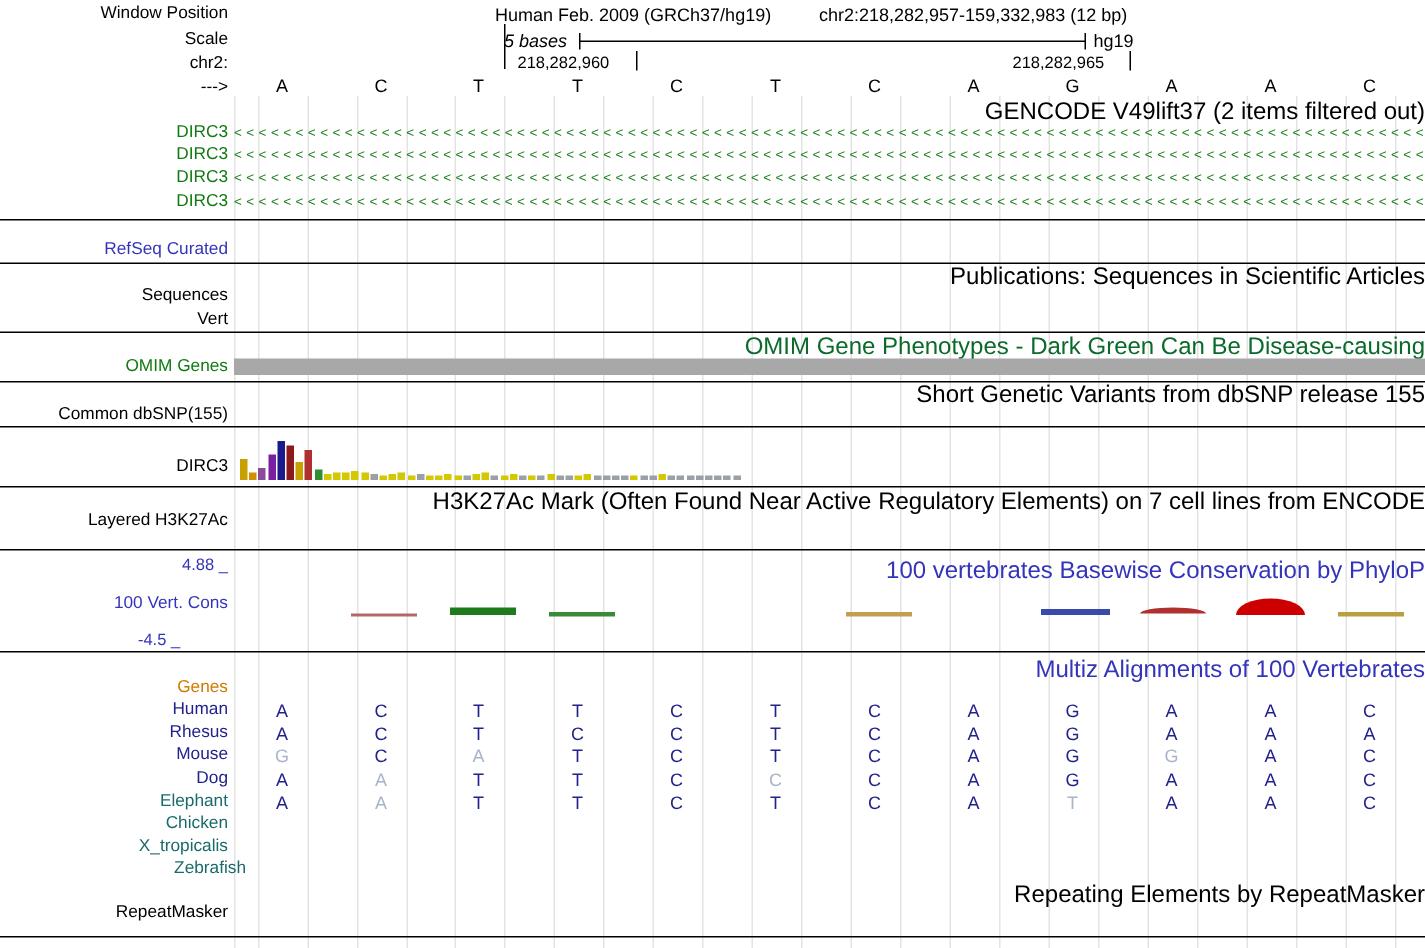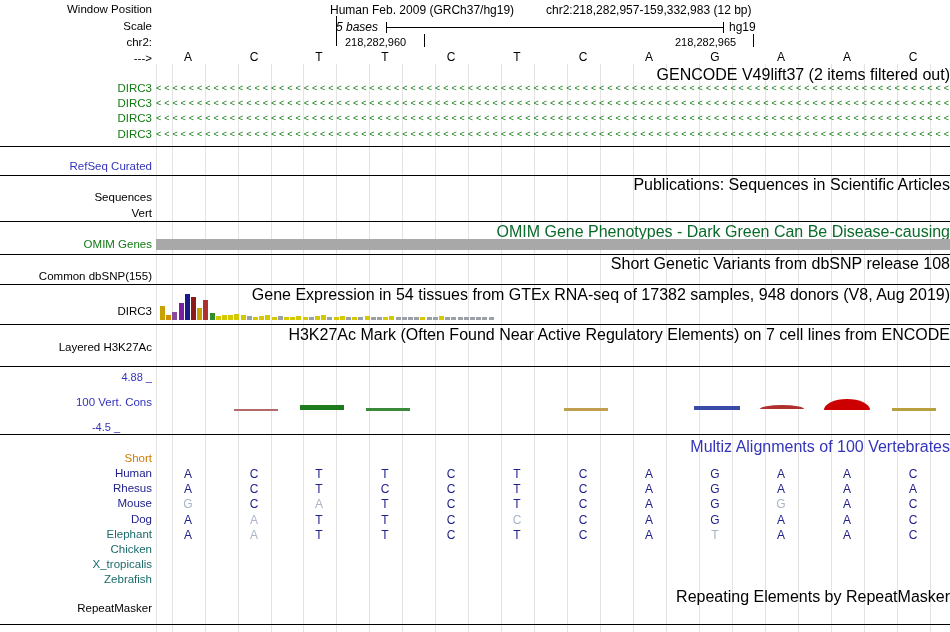--- a/index.html
+++ b/index.html
@@ -177,25 +177,24 @@
   <div class="title-center" style="top:176px;">Publications: Sequences in Scientific Articles</div>
   <div class="lbl" style="left:0;top:191px;width:152px;">Sequences</div>
   <div class="lbl" style="left:0;top:207px;width:152px;">Vert</div>
 
   <div class="sep-full" style="top:221px;"></div>
   <div class="title-center dgreen" style="top:223px;">OMIM Gene Phenotypes - Dark Green Can Be Disease-causing</div>
   <div class="lbl green" style="left:0;top:238px;width:152px;">OMIM Genes</div>
   <div class="omim-bar" style="top:239px;left:156px;width:794px;"></div>
 
   <div class="sep-full" style="top:254px;"></div>
-  <div class="title-center" style="top:255px;">Short Genetic Variants from dbSNP release 108</div>
+  <div class="title-center" style="top:255px;">Short Genetic Variants from dbSNP release 155</div>
   <div class="lbl" style="left:0;top:270px;width:152px;">Common dbSNP(155)</div>
 
   <div class="sep-full" style="top:284px;"></div>
-  <div class="title-center" style="top:286px;">Gene Expression in 54 tissues from GTEx RNA-seq of 17382 samples, 948 donors (V8, Aug 2019)</div>
   <div class="lbl" style="left:0;top:305px;width:152px;">DIRC3</div>
   <div id="gtex-bars" style="position:absolute;left:160px;top:292px;width:340px;height:28px;">
       <div class="gtex-bar" style="left: 0px; height: 13.7647px; background: rgb(200, 160, 0);"></div>
       <div class="gtex-bar" style="left: 6.2px; height: 4.58824px; background: rgb(210, 143, 0);"></div>
       <div class="gtex-bar" style="left: 12.4px; height: 7.64706px; background: rgb(140, 74, 154);"></div>
       <div class="gtex-bar" style="left: 18.6px; height: 16.8235px; background: rgb(122, 31, 160);"></div>
       <div class="gtex-bar" style="left: 24.8px; height: 26px; background: rgb(26, 26, 140);"></div>
       <div class="gtex-bar" style="left: 31px; height: 22.9412px; background: rgb(140, 26, 26);"></div>
       <div class="gtex-bar" style="left: 37.2px; height: 12.2353px; background: rgb(200, 160, 0);"></div>
       <div class="gtex-bar" style="left: 43.4px; height: 19.8824px; background: rgb(176, 48, 48);"></div>
@@ -246,35 +245,36 @@
       <div class="gtex-bar" style="left: 322.4px; height: 3.05882px; background: rgb(154, 160, 166);"></div>
       <div class="gtex-bar" style="left: 328.6px; height: 3.05882px; background: rgb(154, 160, 166);"></div>
     </div>
 
   <div class="sep-full" style="top:324px;"></div>
   <div class="title-center" style="top:326px;">H3K27Ac Mark (Often Found Near Active Regulatory Elements) on 7 cell lines from ENCODE</div>
   <div class="lbl" style="left:0;top:341px;width:152px;">Layered H3K27Ac</div>
 
   <div class="sep-full" style="top:366px;"></div>
   <div class="cons-axis" style="left:60px;top:371px;width:92px;">4.88 _</div>
+  <div class="title-center blue" style="top:372px;">100 vertebrates Basewise Conservation by PhyloP</div>
   <div class="lbl blue" style="left:0;top:396px;width:152px;">100 Vert. Cons</div>
   <div class="cons-axis" style="left:60px;top:421px;width:92px;text-align:center;">-4.5 _</div>
 
   <div class="consbar" style="left:234px;top:409px;width:44px;background:#b06a6a;"></div>
   <div class="consbar" style="left:300px;top:405px;width:44px;height:5px;background:#1d7a1d;"></div>
   <div class="consbar" style="left:366px;top:408px;width:44px;height:3px;background:#3a8a3a;"></div>
   <div class="consbar" style="left:564px;top:408px;width:44px;height:3px;background:#c0a050;"></div>
   <div class="consbar" style="left:694px;top:406px;width:46px;height:4px;background:#3a4aa8;"></div>
   <div class="consbar" style="left:760px;top:405px;width:44px;height:4px;background:#b03030;border-radius:50%/100% 100% 0 0;"></div>
   <div class="consbar" style="left:824px;top:399px;width:46px;height:11px;background:#cc0000;border-radius:50%/100% 100% 0 0;"></div>
   <div class="consbar" style="left:892px;top:408px;width:44px;height:3px;background:#b8a040;"></div>
 
   <div class="sep-full" style="top:434px;"></div>
   <div class="title-center blue" style="top:438px;">Multiz Alignments of 100 Vertebrates</div>
-  <div class="lbl orange" style="left:0;top:452px;width:152px;">Short</div>
+  <div class="lbl orange" style="left:0;top:452px;width:152px;">Genes</div>
 
   <div id="species-rows">
       <div class="lbl" style="left: 0px; top: 467px; width: 152px; color: rgb(34, 34, 140);">Human</div>
       <div class="base-col" style="left: 173px; top: 467px; color: rgb(34, 34, 140);">A</div>
       <div class="base-col" style="left: 239px; top: 467px; color: rgb(34, 34, 140);">C</div>
       <div class="base-col" style="left: 304px; top: 467px; color: rgb(34, 34, 140);">T</div>
       <div class="base-col" style="left: 370px; top: 467px; color: rgb(34, 34, 140);">T</div>
       <div class="base-col" style="left: 436px; top: 467px; color: rgb(34, 34, 140);">C</div>
       <div class="base-col" style="left: 502px; top: 467px; color: rgb(34, 34, 140);">T</div>
       <div class="base-col" style="left: 568px; top: 467px; color: rgb(34, 34, 140);">C</div>
@@ -330,20 +330,20 @@
       <div class="base-col" style="left: 436px; top: 527.8px; color: rgb(34, 34, 140);">C</div>
       <div class="base-col" style="left: 502px; top: 527.8px; color: rgb(34, 34, 140);">T</div>
       <div class="base-col" style="left: 568px; top: 527.8px; color: rgb(34, 34, 140);">C</div>
       <div class="base-col" style="left: 634px; top: 527.8px; color: rgb(34, 34, 140);">A</div>
       <div class="base-col" style="left: 700px; top: 527.8px; color: rgb(168, 180, 200);">T</div>
       <div class="base-col" style="left: 766px; top: 527.8px; color: rgb(34, 34, 140);">A</div>
       <div class="base-col" style="left: 832px; top: 527.8px; color: rgb(34, 34, 140);">A</div>
       <div class="base-col" style="left: 898px; top: 527.8px; color: rgb(34, 34, 140);">C</div>
       <div class="lbl" style="left: 0px; top: 543px; width: 152px; color: rgb(26, 106, 106);">Chicken</div>
       <div class="lbl" style="left: 0px; top: 558.2px; width: 152px; color: rgb(26, 106, 106);">X_tropicalis</div>
-      <div class="lbl" style="left: 0px; top: 573.4px; width: 152px; color: rgb(26, 106, 106);">Zebrafish</div>
+      <div class="lbl" style="left: 12px; top: 573.4px; width: 152px; color: rgb(26, 106, 106);">Zebrafish</div>
     </div>
 
   <div class="title-center" style="top:588px;">Repeating Elements by RepeatMasker</div>
   <div class="lbl" style="left:0;top:602px;width:152px;">RepeatMasker</div>
   <div class="sep-full" style="top:624px;"></div>
 
 </div>
 
 </body></html>

